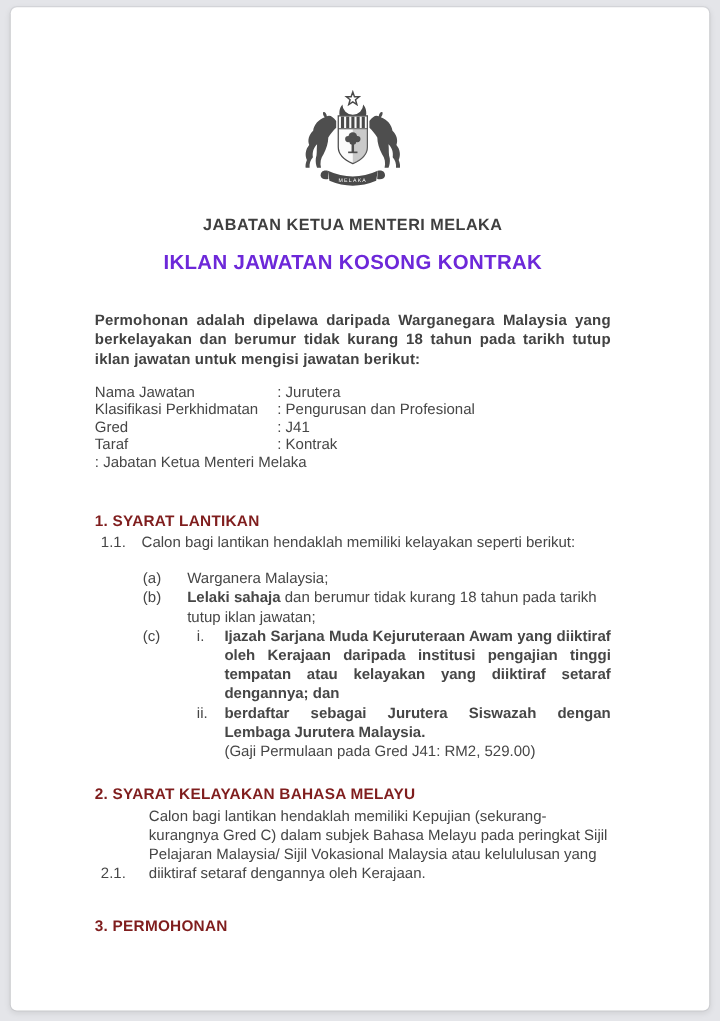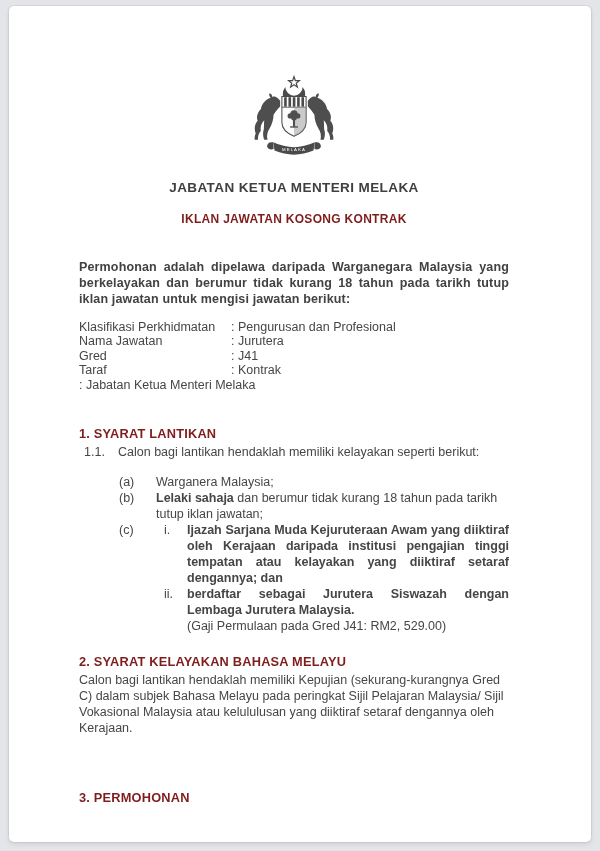--- a/index.html
+++ b/index.html
@@ -18,36 +18,36 @@
     position:absolute;left:70px;right:82px;top:0;
     color:#464646;font-size:12.5px;line-height:16px;
     filter:blur(0.25px);
   }
   .crest{display:block;width:104px;height:90px;margin:68px auto 0;}
   .title{
     text-align:center;font-weight:bold;font-size:13.5px;
     letter-spacing:0.4px;margin-top:16px;color:#3f3f3f;
   }
   .subtitle{
-    text-align:center;font-weight:bold;font-size:12px;
-    letter-spacing:0.3px;margin-top:15px;color:#7f1d1d;
+    text-align:center;font-weight:bold;font-size:17px;
+    letter-spacing:0.3px;margin-top:15px;color:#6d28d9;
   }
   .intro{
     margin-top:32px;font-weight:bold;color:#424242;
     text-align:justify;text-align-last:left;letter-spacing:0.15px;
   }
   .details{margin-top:12px;}
   .detail-row{display:flex;line-height:14.5px;}
   .detail-label{width:152px;flex:none;}
   .detail-value{flex:1;}
   .detail-value::before{content:": ";white-space:pre;}
   .sec-heading{font-weight:bold;font-size:12.8px;color:#7f1d1d;letter-spacing:0.2px;}
   .mt-sec1{margin-top:34px;}
   .mt-sec2{margin-top:20px;}
-  .mt-sec3{margin-top:54px;}
+  .mt-sec3{margin-top:28px;}
   .clause{display:flex;margin-top:2px;align-items:flex-end;}
   .clause-no{flex:none;width:34px;padding-left:5px;}
   .clause-no.wide{width:40px;}
   .clause-text{flex:1;}
   .subitems{margin-left:40px;margin-top:14px;}
   .subitem{display:flex;}
   .marker{flex:none;width:37px;}
   .roman{flex:none;width:23px;margin-left:8px;}
   .sub-text{flex:1;}
   .just{text-align:justify;text-align-last:left;}
@@ -114,26 +114,26 @@
       </g>
     </svg>
 
     <div class="title">JABATAN KETUA MENTERI MELAKA</div>
     <div class="subtitle">IKLAN JAWATAN KOSONG KONTRAK</div>
 
     <p class="intro">Permohonan adalah dipelawa daripada Warganegara Malaysia yang berkelayakan dan berumur tidak kurang 18 tahun pada tarikh tutup iklan jawatan untuk mengisi jawatan berikut:</p>
 
     <div class="details">
       <div class="detail-row">
+        <span class="detail-label">Nama  Jawatan</span>
+          <span class="detail-value">Jurutera</span>
+      </div>
+      <div class="detail-row">
         <span class="detail-label">Klasifikasi Perkhidmatan</span>
           <span class="detail-value">Pengurusan dan Profesional</span>
-      </div>
-      <div class="detail-row">
-        <span class="detail-label">Nama  Jawatan</span>
-          <span class="detail-value">Jurutera</span>
       </div>
       <div class="detail-row">
         <span class="detail-label">Gred</span>
           <span class="detail-value">J41</span>
       </div>
       <div class="detail-row">
         <span class="detail-label">Taraf</span>
           <span class="detail-value">Kontrak</span>
       </div>
       <div class="detail-row">
@@ -168,19 +168,20 @@
       </div>
       <div class="subitem salary">
         <span class="marker"></span>
         <span class="roman"></span>
         <span class="sub-text">(Gaji Permulaan pada Gred J41: RM2, 529.00)</span>
       </div>
     </div>
 
     <div class="sec-heading mt-sec2">2. SYARAT KELAYAKAN BAHASA MELAYU</div>
     <div class="clause">
+      <span class="clause-no wide">2.1.</span>
       <span class="clause-text">Calon bagi lantikan hendaklah memiliki Kepujian (sekurang-kurangnya Gred C) dalam subjek Bahasa Melayu pada peringkat Sijil Pelajaran Malaysia/ Sijil Vokasional Malaysia atau kelululusan yang diiktiraf setaraf dengannya oleh Kerajaan.</span>
     </div>
 
     <div class="sec-heading mt-sec3">3. PERMOHONAN</div>
 
   </div>
 </div>
 
 </body></html>

